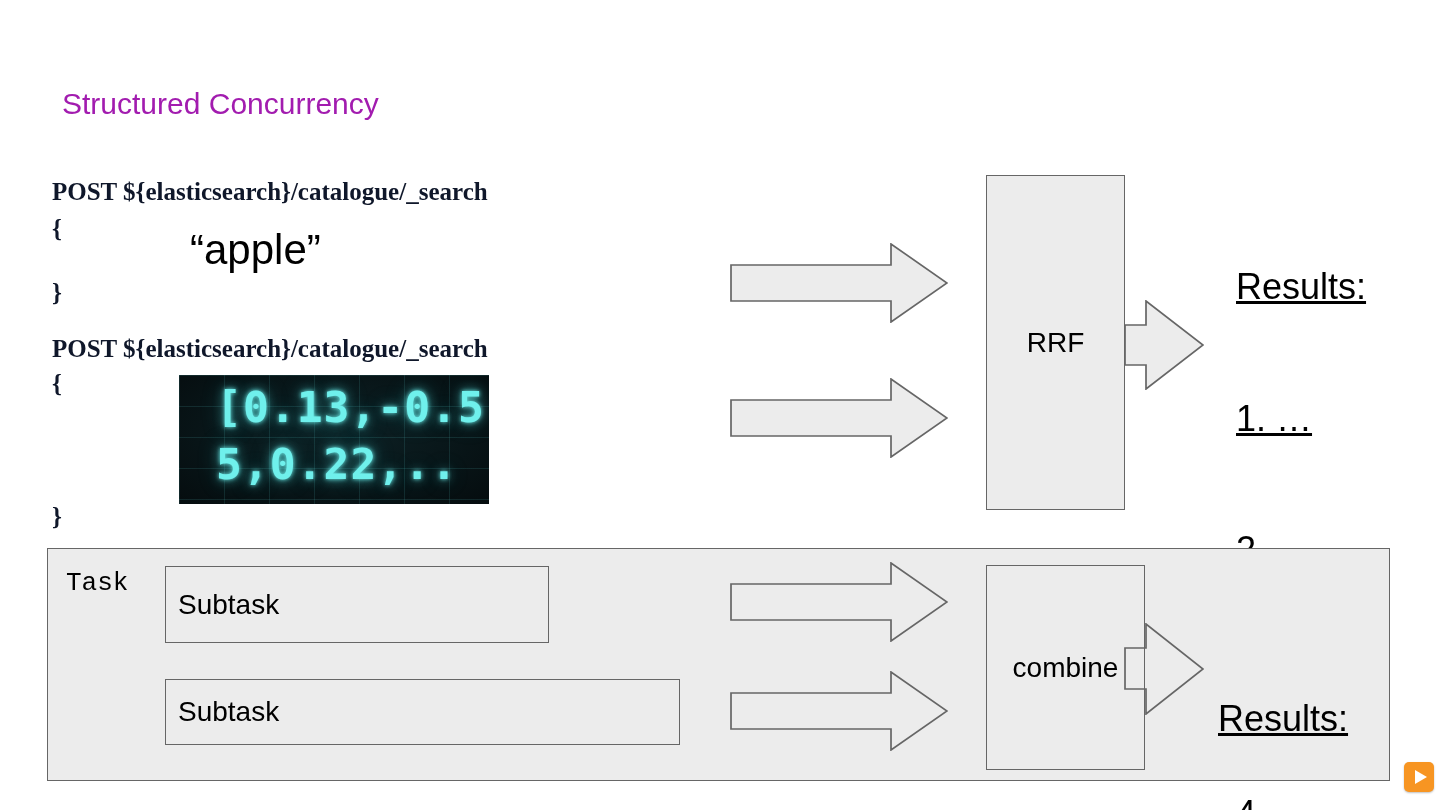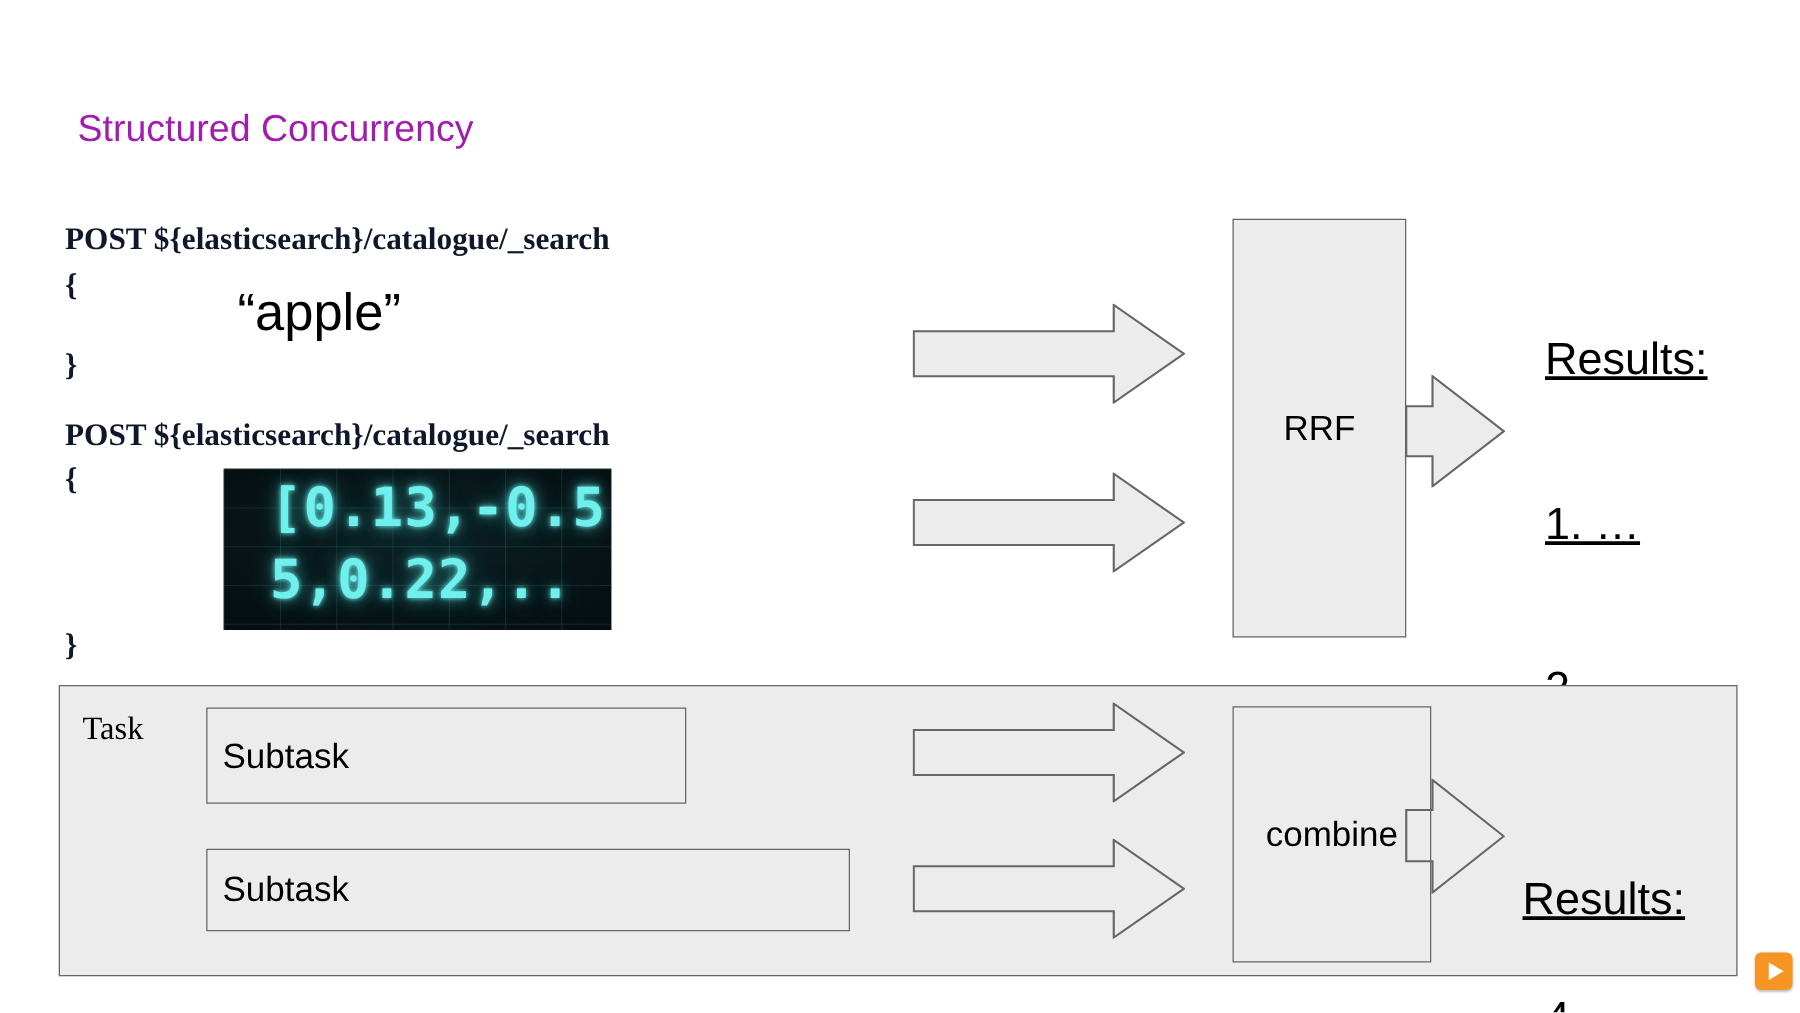--- a/index.html
+++ b/index.html
@@ -140,21 +140,21 @@
     width: 1343px;
     height: 233px;
     background: #ececec;
     border: 1.5px solid #666666;
     box-sizing: border-box;
   }
   .task-panel > .panel-label {
     position: absolute;
     left: 18px;
     top: 19px;
-    font-family: Liberation Serif, serif;
+    font-family: Liberation Mono, monospace;
     font-size: 26px;
     color: #000000;
   }
 
   
   .arrow {
     position: absolute;
   }
   .arrow svg { display: block; }
 

